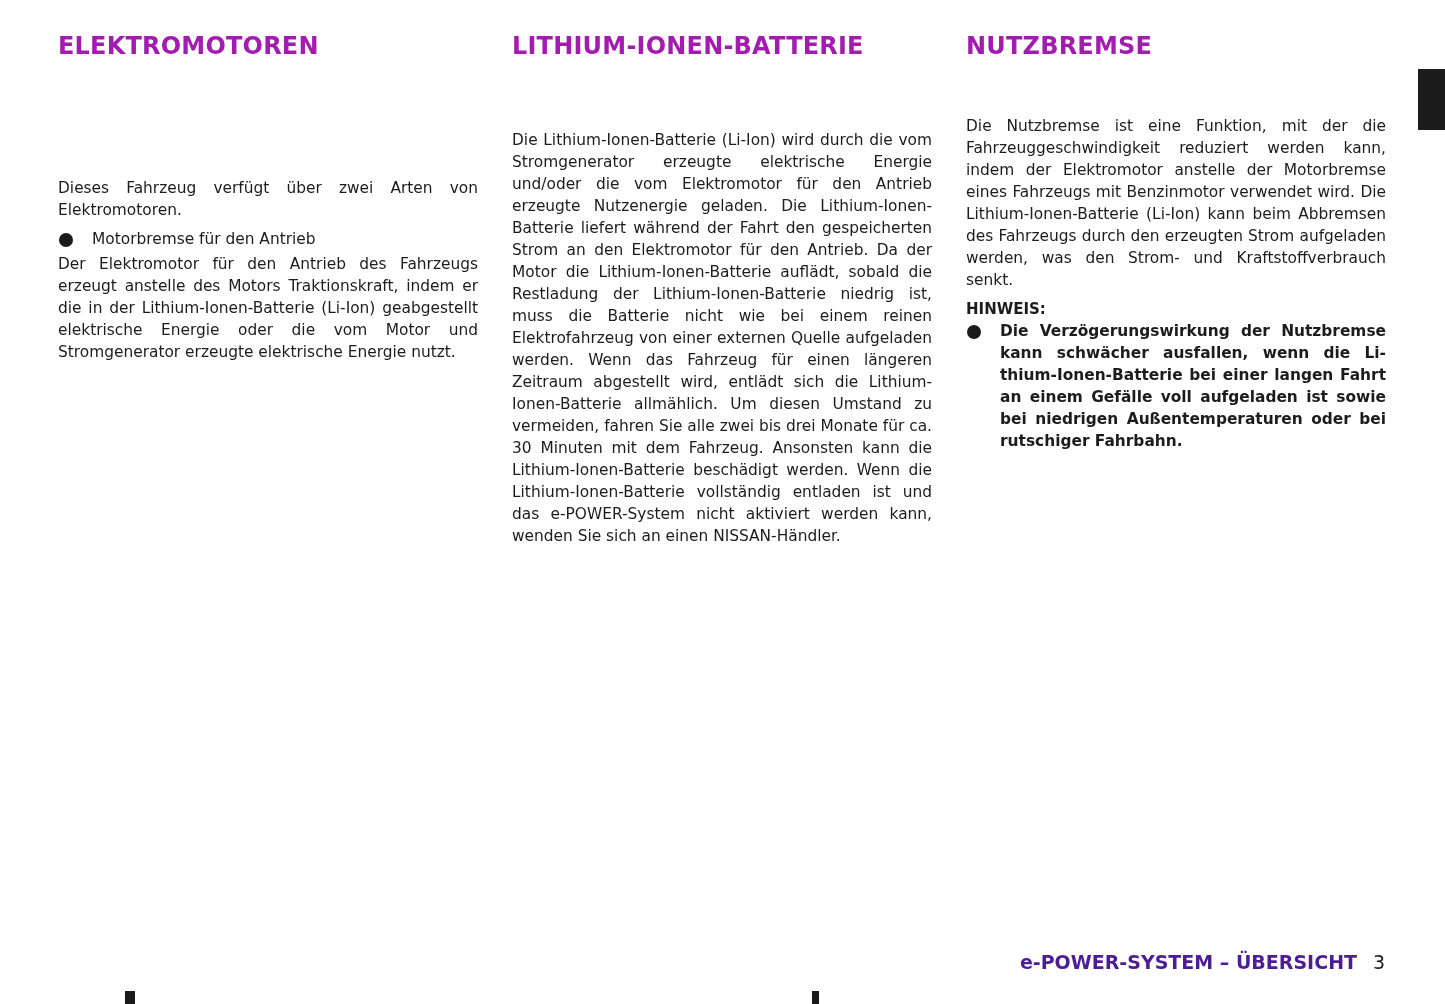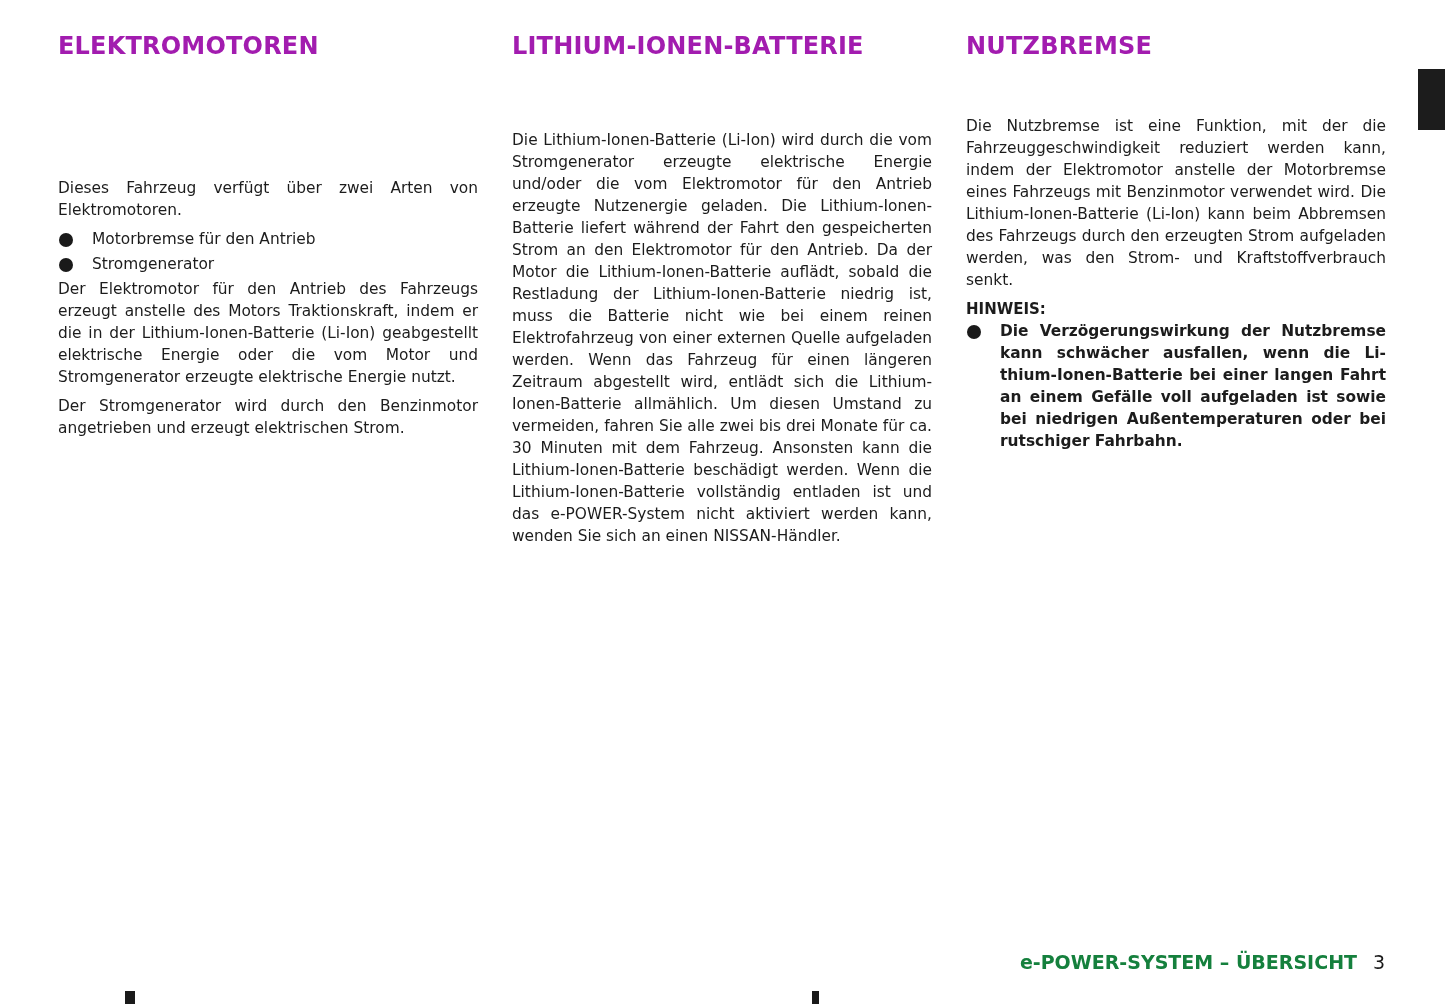--- a/index.html
+++ b/index.html
@@ -23,40 +23,38 @@
     p { margin: 0 0 7px 0; text-align: justify; hyphens: manual; }
     ul { list-style: none; margin: 0 0 3px 0; padding: 0; }
     li { position: relative; padding-left: 34px; margin-bottom: 3px; text-align: justify; }
     .dot {
       position: absolute; left: 1px; top: 5px; width: 14px; height: 14px; border-radius: 50%; background: #1a1a1a;
     }
     .note-label { font-weight: bold; margin: 0 0 0 0; font-size: 15px; }
     .note li { font-weight: bold; }
     .thumb-tab { position: absolute; left: 1418px; top: 69px; width: 27px; height: 61px; background: #1c1c1c; }
     .footer {
-      position: absolute; right: 88px; top: 951px; font-weight: bold; font-size: 19px; white-space: nowrap; color: #15803d;
+      position: absolute; right: 88px; top: 951px; font-weight: bold; font-size: 19px; white-space: nowrap; color: #4c1d95;
     }
     .page-num { position: absolute; left: 1373px; top: 951px; font-size: 19px; color: #1a1a1a; }
     .crop-mark { position: absolute; top: 991px; width: 10px; height: 13px; background: #1a1a1a; }
     .crop1 { left: 125px; }
     .crop2 { left: 812px; width: 7px; }
   </style>
 </head>
 <body>
 
 <div class="col col1">
   <h2>ELEKTROMOTOREN</h2>
   <div class="body">
     <p>Dieses Fahrzeug verfügt über zwei Arten von Elektromotoren.</p>
     <ul>
       <li><span class="dot"></span><span>Motorbremse für den Antrieb</span></li>
-      <li><span class="dot"></span><span>Stromgenerator</span></li>
     </ul>
     <p>Der Elektromotor für den Antrieb des Fahrzeugs erzeugt anstelle des Motors Traktionskraft, indem er die in der Lithium-Ionen-Batterie (Li-Ion) ge­abgestellt elektrische Energie oder die vom Motor und Stromgenerator erzeugte elektrische Energie nutzt.</p>
-    <p>Der Stromgenerator wird durch den Benzinmotor angetrieben und erzeugt elektrischen Strom.</p>
   </div>
 </div>
 
 <div class="col col2">
   <h2>LITHIUM-IONEN-BATTERIE</h2>
   <div class="body">
     <p>Die Lithium-Ionen-Batterie (Li-Ion) wird durch die vom Stromgenerator erzeugte elektrische Energie und/oder die vom Elektromotor für den Antrieb erzeugte Nutzenergie geladen. Die Lithium-Ionen-Batterie liefert während der Fahrt den gespeicher­ten Strom an den Elektromotor für den Antrieb. Da der Motor die Lithium-Ionen-Batterie auflädt, so­bald die Restladung der Lithium-Ionen-Batterie niedrig ist, muss die Batterie nicht wie bei einem reinen Elektrofahrzeug von einer externen Quelle aufgeladen werden. Wenn das Fahrzeug für einen längeren Zeitraum abgestellt wird, entlädt sich die Lithium-Ionen-Batterie allmählich. Um diesen Um­stand zu vermeiden, fahren Sie alle zwei bis drei Monate für ca. 30 Minuten mit dem Fahrzeug. Ansonsten kann die Lithium-Ionen-Batterie be­schädigt werden. Wenn die Lithium-Ionen-Batterie vollständig entladen ist und das e-POWER-System nicht aktiviert werden kann, wenden Sie sich an einen NISSAN-Händler.</p>
   </div>
 </div>
 

